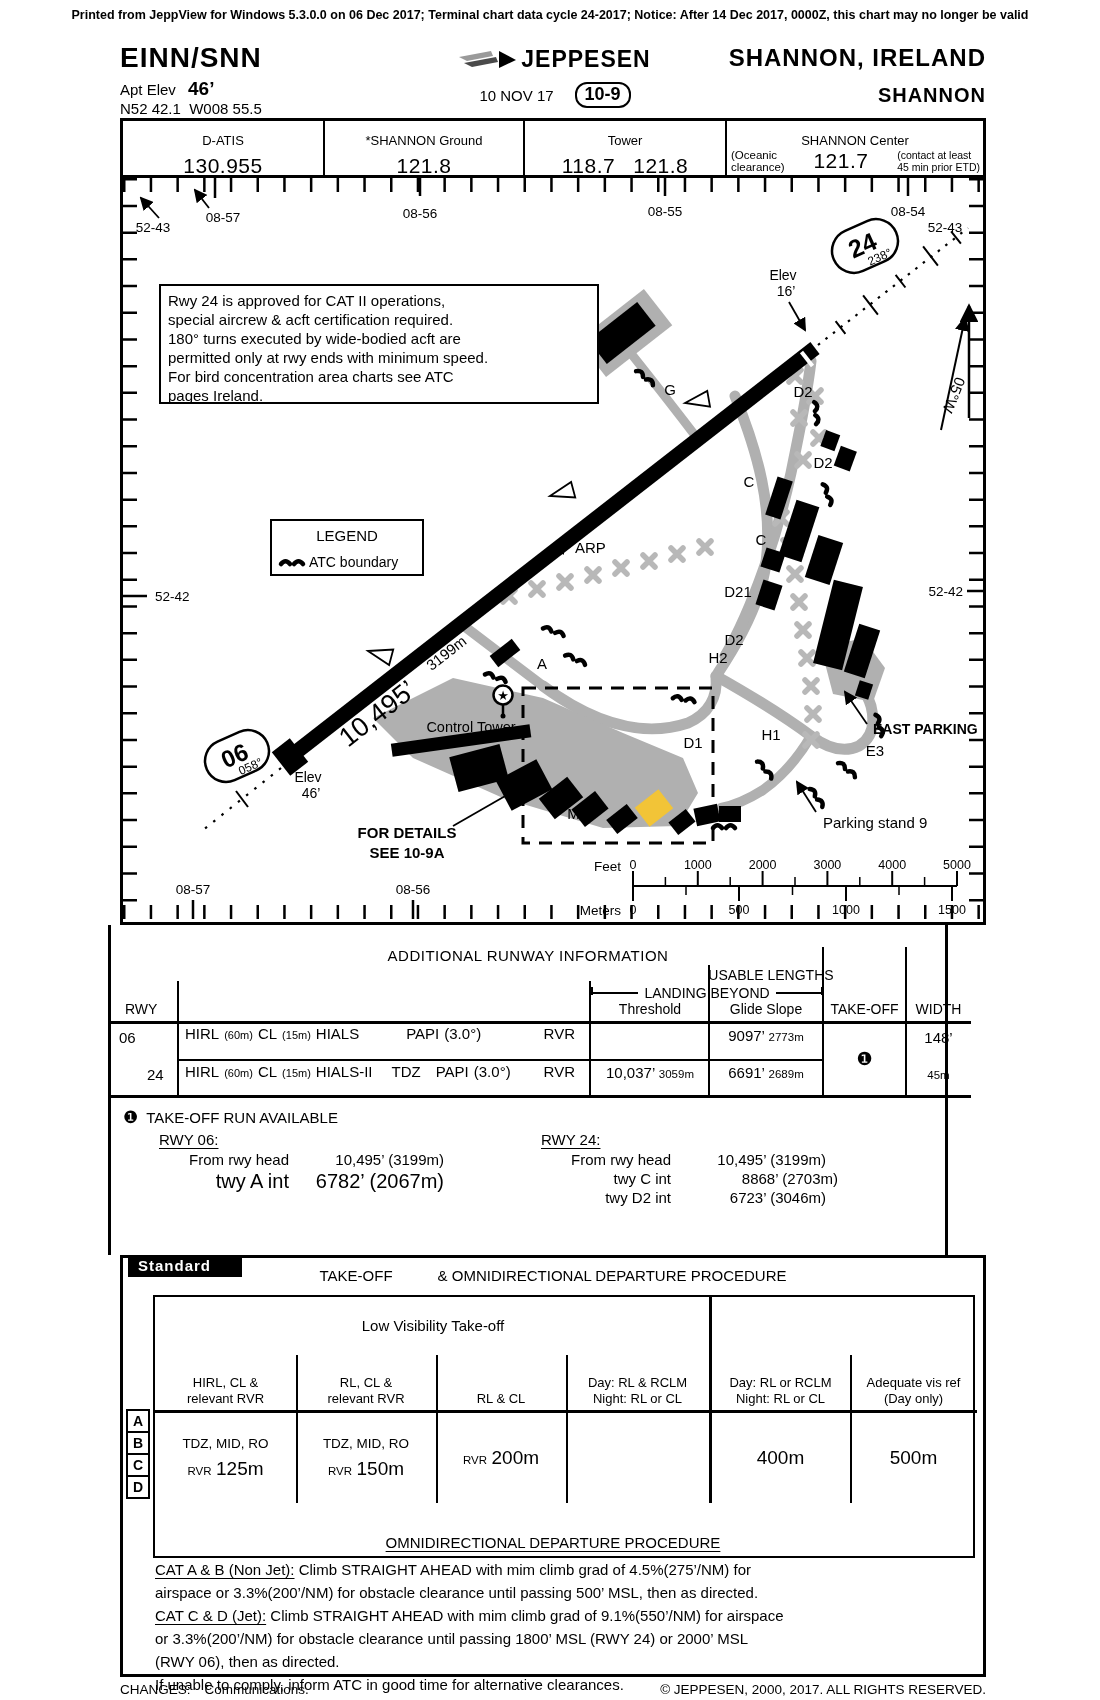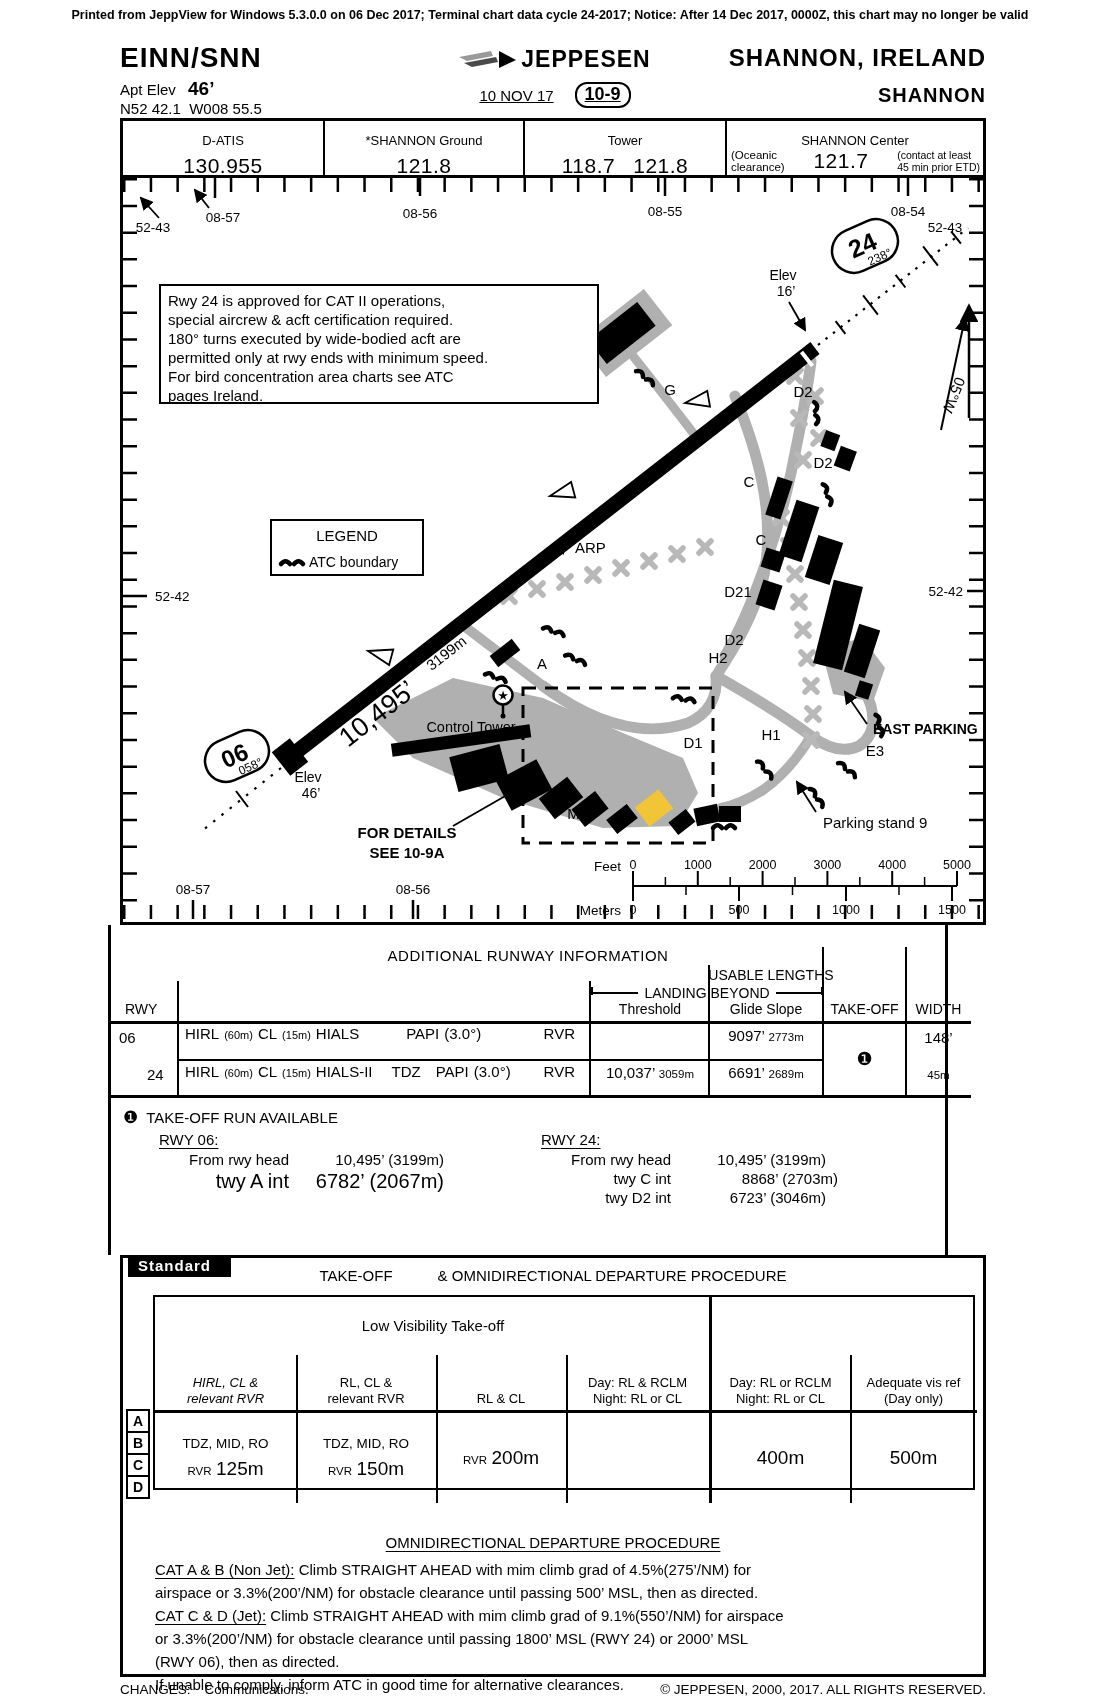--- a/index.html
+++ b/index.html
@@ -38,21 +38,21 @@
     <div class="abs" style="left:0;top:60px;font-size:15px;white-space:pre;">N52 42.1  W008 55.5</div>
 
     <div class="abs" style="left:310px;top:6px;width:250px;display:flex;align-items:center;justify-content:center;gap:4px;">
       <svg width="58" height="20" viewBox="0 0 58 20">
         <path d="M0,7 L32,1 L34,6 L8,11 Z" fill="#9a9a9a"></path>
         <path d="M5,13 L37,7 L39,12 L13,17 Z" fill="#4a4a4a"></path>
         <path d="M40,1 L57,10 L40,18 Z" fill="#000"></path>
       </svg>
       <span class="bold" style="font-size:23px;letter-spacing:1px;">JEPPESEN</span>
     </div>
-    <div class="abs" style="left:310px;top:42px;width:250px;display:flex;align-items:center;justify-content:center;gap:21px;text-decoration:underline;">
+    <div class="abs" style="left:310px;top:42px;width:250px;display:flex;align-items:center;justify-content:center;gap:21px;">
       <span style="font-size:15px;">10 NOV 17</span>
       <span class="idx-badge">10-9</span>
     </div>
 
     <div class="abs bold" style="right:0;top:4px;font-size:24px;text-align:right;letter-spacing:1px;">SHANNON, IRELAND</div>
     <div class="abs bold" style="right:0;top:44px;font-size:20px;text-align:right;letter-spacing:1px;">SHANNON</div>
   </div>
 
   <div class="abs" style="left:120px;top:118px;width:866px;height:60px;border:3px solid #000;display:flex;">
     <div style="width:200px;">
@@ -428,36 +428,36 @@
       <span style="width:130px;text-align:right;">twy C int</span>
       <span style="width:155px;text-align:right;margin-left:12px;">8868’ (2703m)</span>
     </div>
     <div class="abs" style="left:430px;top:264px;font-size:15px;display:flex;">
       <span style="width:130px;text-align:right;">twy D2 int</span>
       <span style="width:155px;text-align:right;">6723’ (3046m)</span>
     </div>
   </div>
 
   <div class="abs" style="left:120px;top:1255px;width:866px;height:422px;border:3px solid #000;">
-    <div class="abs" style="left:5px;top:-3px;background:#000;color:#fff;font-size:15px;font-weight:bold;padding:2px 20px 3px 10px;letter-spacing:1px;">Standard</div>
+    <div class="abs" style="left:5px;top:-3px;background:#000;color:#fff;font-size:15px;font-weight:bold;padding:2px 31px 3px 10px;letter-spacing:1px;">Standard</div>
     <div class="abs" style="left:0;top:9px;width:100%;display:flex;justify-content:center;gap:45px;font-size:15px;">
       <span>TAKE-OFF</span>
       <span>&amp; OMNIDIRECTIONAL DEPARTURE PROCEDURE</span>
     </div>
 
-    <div class="abs" style="left:30px;top:37px;width:822px;height:195px;border:2.5px solid #000;">
+    <div class="abs" style="left:30px;top:37px;width:822px;height:263px;border:2.5px solid #000;">
       <div class="abs ctr" style="left:0;top:20px;width:556px;font-size:15px;">Low Visibility Take-off</div>
       <div class="vline" style="left:141px;top:58px;width:2px;height:148px;"></div>
       <div class="vline" style="left:281px;top:58px;width:2px;height:148px;"></div>
       <div class="vline" style="left:411px;top:58px;width:2px;height:148px;"></div>
       <div class="vline" style="left:554px;top:0;width:2.5px;height:206px;"></div>
       <div class="vline" style="left:695px;top:58px;width:2px;height:148px;"></div>
       <div class="hline" style="left:0;top:113px;width:822px;height:2.5px;"></div>
 
-      <div class="abs ctr" style="left:0;top:78px;width:141px;font-size:13px;line-height:16px;font-style:italic;">
+      <div class="abs ctr" style="left:0;top:78px;width:141px;font-size:13px;line-height:16px;">
         <div>HIRL, CL &amp;</div>
         <div>relevant RVR</div>
       </div>
       <div class="abs ctr" style="left:141px;top:78px;width:140px;font-size:13px;line-height:16px;">
         <div>RL, CL &amp;</div>
         <div>relevant RVR</div>
       </div>
       <div class="abs ctr" style="left:281px;top:94px;width:130px;font-size:13px;">RL &amp; CL</div>
       <div class="abs ctr" style="left:411px;top:78px;width:143px;font-size:13px;line-height:16px;">
         <div>Day: RL &amp; RCLM</div>

